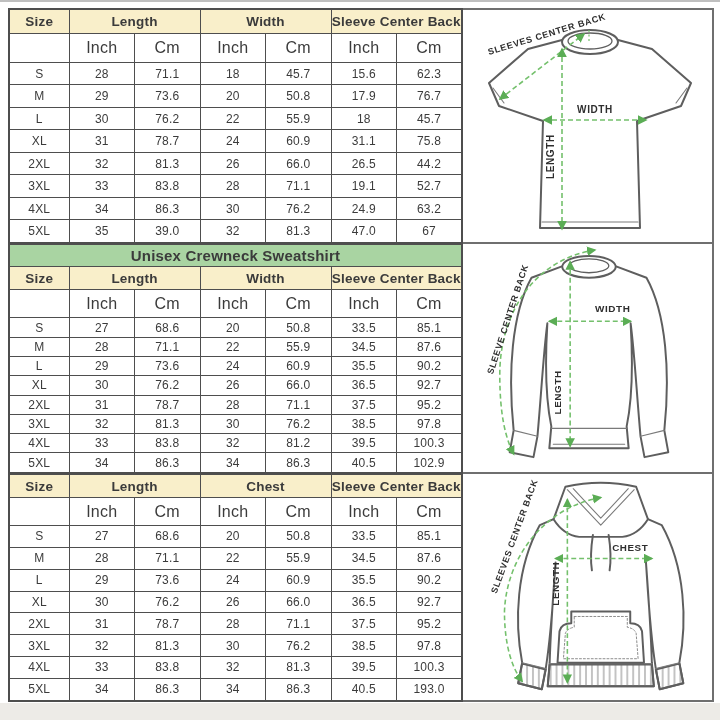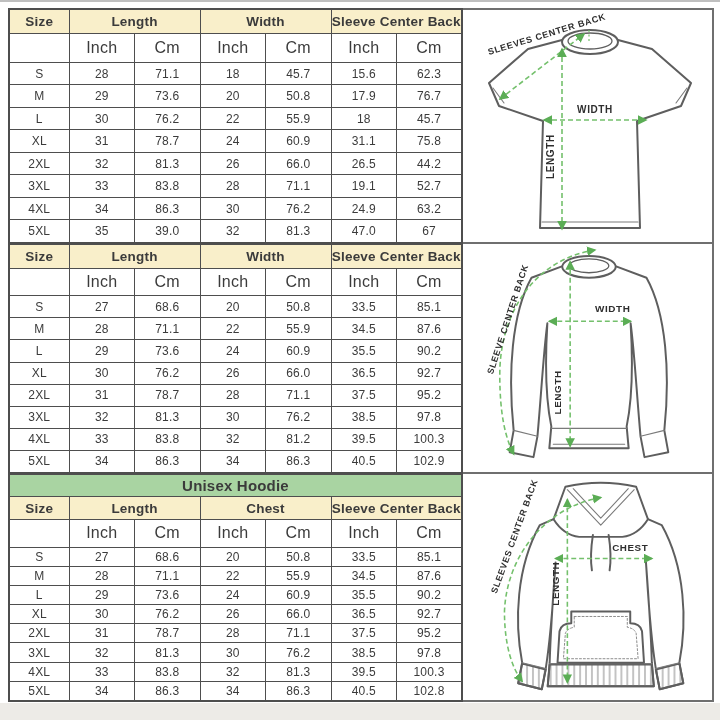--- a/index.html
+++ b/index.html
@@ -208,20 +208,23 @@
       <colgroup>
           <col class="c-size">
           <col>
           <col>
           <col>
           <col>
           <col>
           <col>
         </colgroup>
       <tbody>
+          <tr class="title-row">
+        <td colspan="7">Unisex Crewneck Sweatshirt</td>
+      </tr>
       <tr class="group-row">
         <td>Size</td>
         <td colspan="2">Length</td>
         <td colspan="2">Width</td>
         <td colspan="2">Sleeve Center Back</td>
       </tr>
       <tr class="unit-row">
             <td class="unit-cell"></td>
             <td class="unit-cell">Inch</td>
             <td class="unit-cell">Cm</td>
@@ -337,23 +340,20 @@
       <colgroup>
           <col class="c-size">
           <col>
           <col>
           <col>
           <col>
           <col>
           <col>
         </colgroup>
       <tbody>
-          <tr class="title-row">
-        <td colspan="7">Unisex Hoodie</td>
-      </tr>
       <tr class="group-row">
         <td>Size</td>
         <td colspan="2">Length</td>
         <td colspan="2">Chest</td>
         <td colspan="2">Sleeve Center Back</td>
       </tr>
       <tr class="unit-row">
             <td class="unit-cell"></td>
             <td class="unit-cell">Inch</td>
             <td class="unit-cell">Cm</td>
@@ -427,21 +427,21 @@
             <td class="data-cell">39.5</td>
             <td class="data-cell">100.3</td>
           </tr>
           <tr>
             <td class="data-cell">5XL</td>
             <td class="data-cell">34</td>
             <td class="data-cell">86.3</td>
             <td class="data-cell">34</td>
             <td class="data-cell">86.3</td>
             <td class="data-cell">40.5</td>
-            <td class="data-cell">102.8</td>
+            <td class="data-cell">193.0</td>
           </tr>
         </tbody>
     </table>
 
     <div class="diagram">
       <svg viewBox="0 0 249 230" preserveAspectRatio="xMidYMid meet">
         <defs>
           <marker id="arrH" markerWidth="7" markerHeight="7" refX="5" refY="3" orient="auto-start-reverse">
             <path d="M0,0 L6,3 L0,6 Z" fill="#5bad55"></path>
           </marker>

